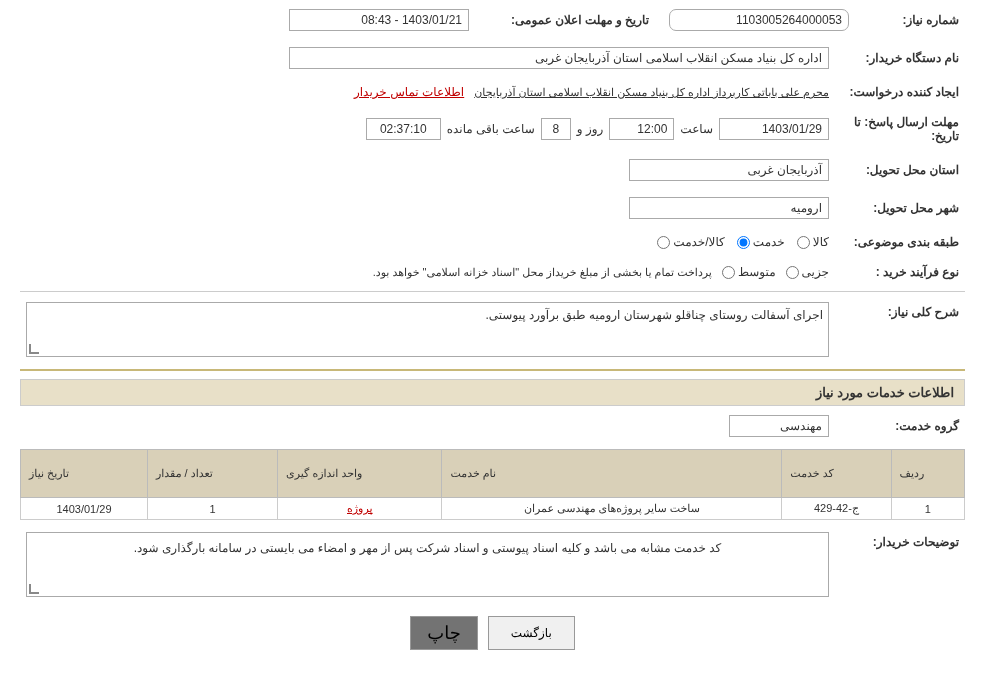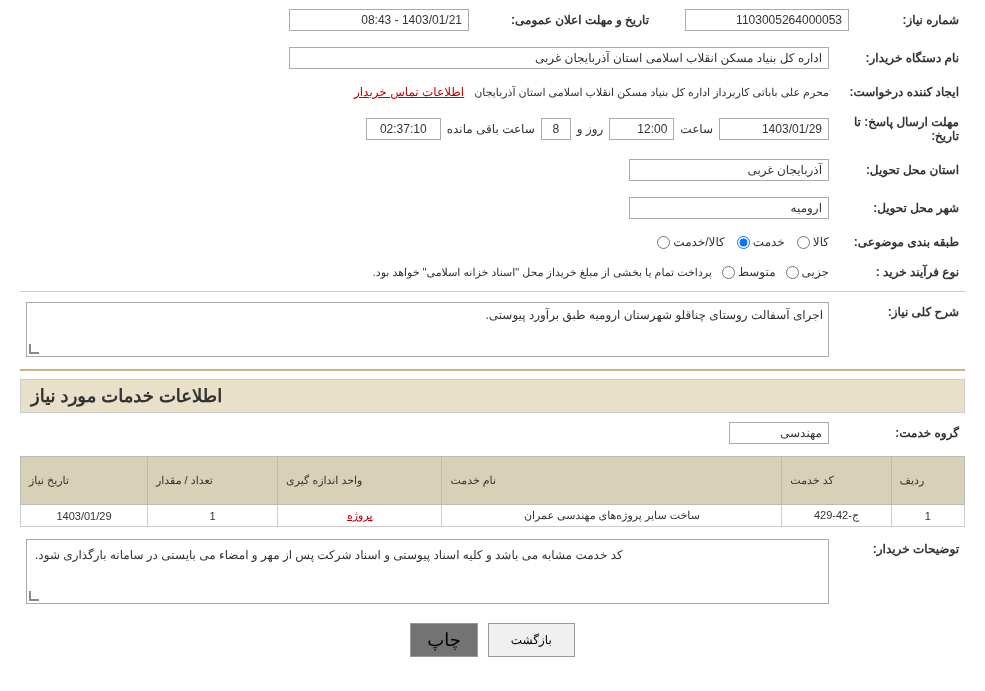--- a/index.html
+++ b/index.html
@@ -62,23 +62,23 @@
       display: flex;
       align-items: center;
       gap: 3px;
       flex-direction: row-reverse;
     }
     .section-title {
       background: #e8e0c8;
       border: 1px solid #ccc;
       padding: 5px 10px;
       font-weight: bold;
-      font-size: 18px;
+      font-size: 13px;
       margin: 8px 0 5px 0;
-      text-align: left;
+      text-align: right;
     }
     .sharh-box {
       border: 1px solid #aaa;
       min-height: 55px;
       padding: 5px;
       text-align: right;
       background: #fff;
       width: 100%;
       position: relative;
     }
@@ -120,21 +120,21 @@
     .tamaslink {
       color: #c00000;
       text-decoration: underline;
       cursor: pointer;
     }
     .tosihaat-box {
       border: 1px solid #aaa;
       min-height: 65px;
       padding: 5px 8px;
       background: #fff;
-      text-align: left;
+      text-align: center;
       width: 100%;
       position: relative;
       line-height: 1.7;
     }
     .button-row {
       display: flex;
       justify-content: center;
       gap: 10px;
       margin-top: 15px;
     }
@@ -172,21 +172,21 @@
 
   <div class="main-content content-relative">
 
     <table class="info-table">
       <tbody>
           <tr>
         <td class="label-cell" style="width:110px;">
           <span>شماره نیاز:</span>
         </td>
         <td style="width:200px;">
-          <div class="input-box" style="width:164px;">
+          <div class="input-box" style="width:180px;border-radius:7px;">
             <span>1103005264000053</span>
           </div>
         </td>
         <td class="label-cell" style="width:180px;">
           <span>تاریخ و مهلت اعلان عمومی:</span>
         </td>
         <td>
           <div class="input-box" style="width:180px;">
             <span>1403/01/21 - 08:43</span>
           </div>
@@ -211,21 +211,21 @@
     </tbody>
       </table>
 
     <table class="info-table">
       <tbody>
           <tr>
         <td class="label-cell" style="width:130px;">
           <span>ایجاد کننده درخواست:</span>
         </td>
         <td>
-          <span style="font-size:11px;">محرم علی باباتی کاربرداز اداره کل بنیاد مسکن انقلاب اسلامی استان آذربایجان</span>
+          <span style="font-size:11px;text-decoration:underline;">محرم علی باباتی کاربرداز اداره کل بنیاد مسکن انقلاب اسلامی استان آذربایجان</span>
           &nbsp;
           <span class="tamaslink">اطلاعات تماس خریدار</span>
         </td>
       </tr>
     </tbody>
       </table>
 
     <table class="info-table">
       <tbody>
           <tr>

